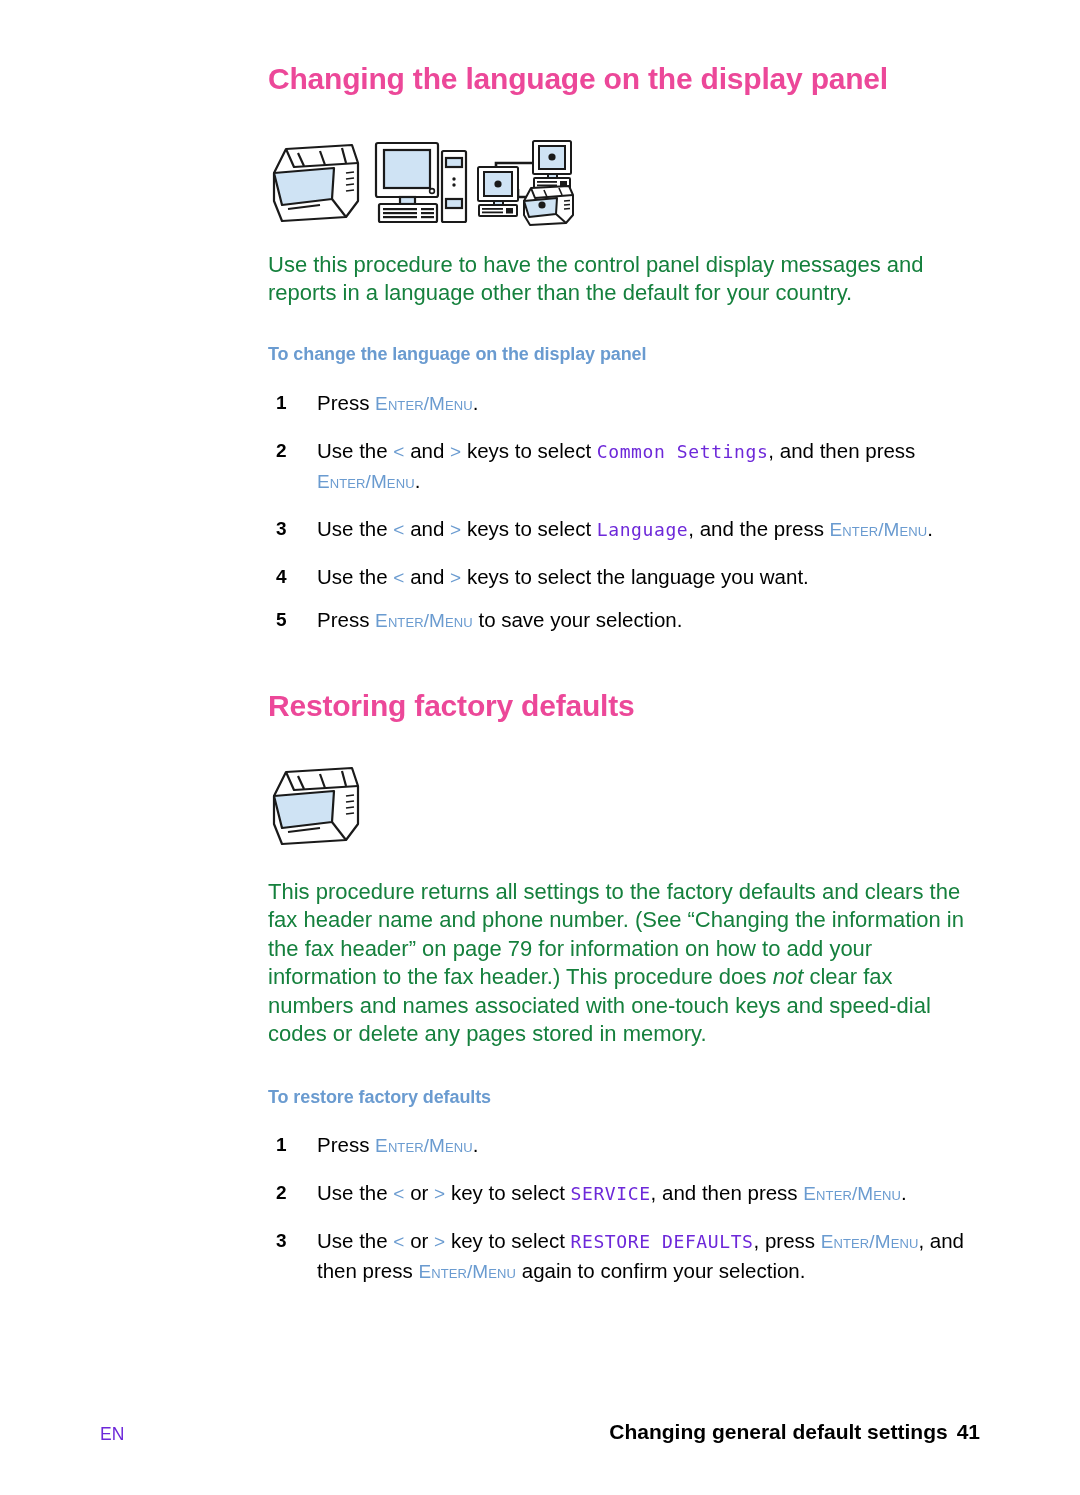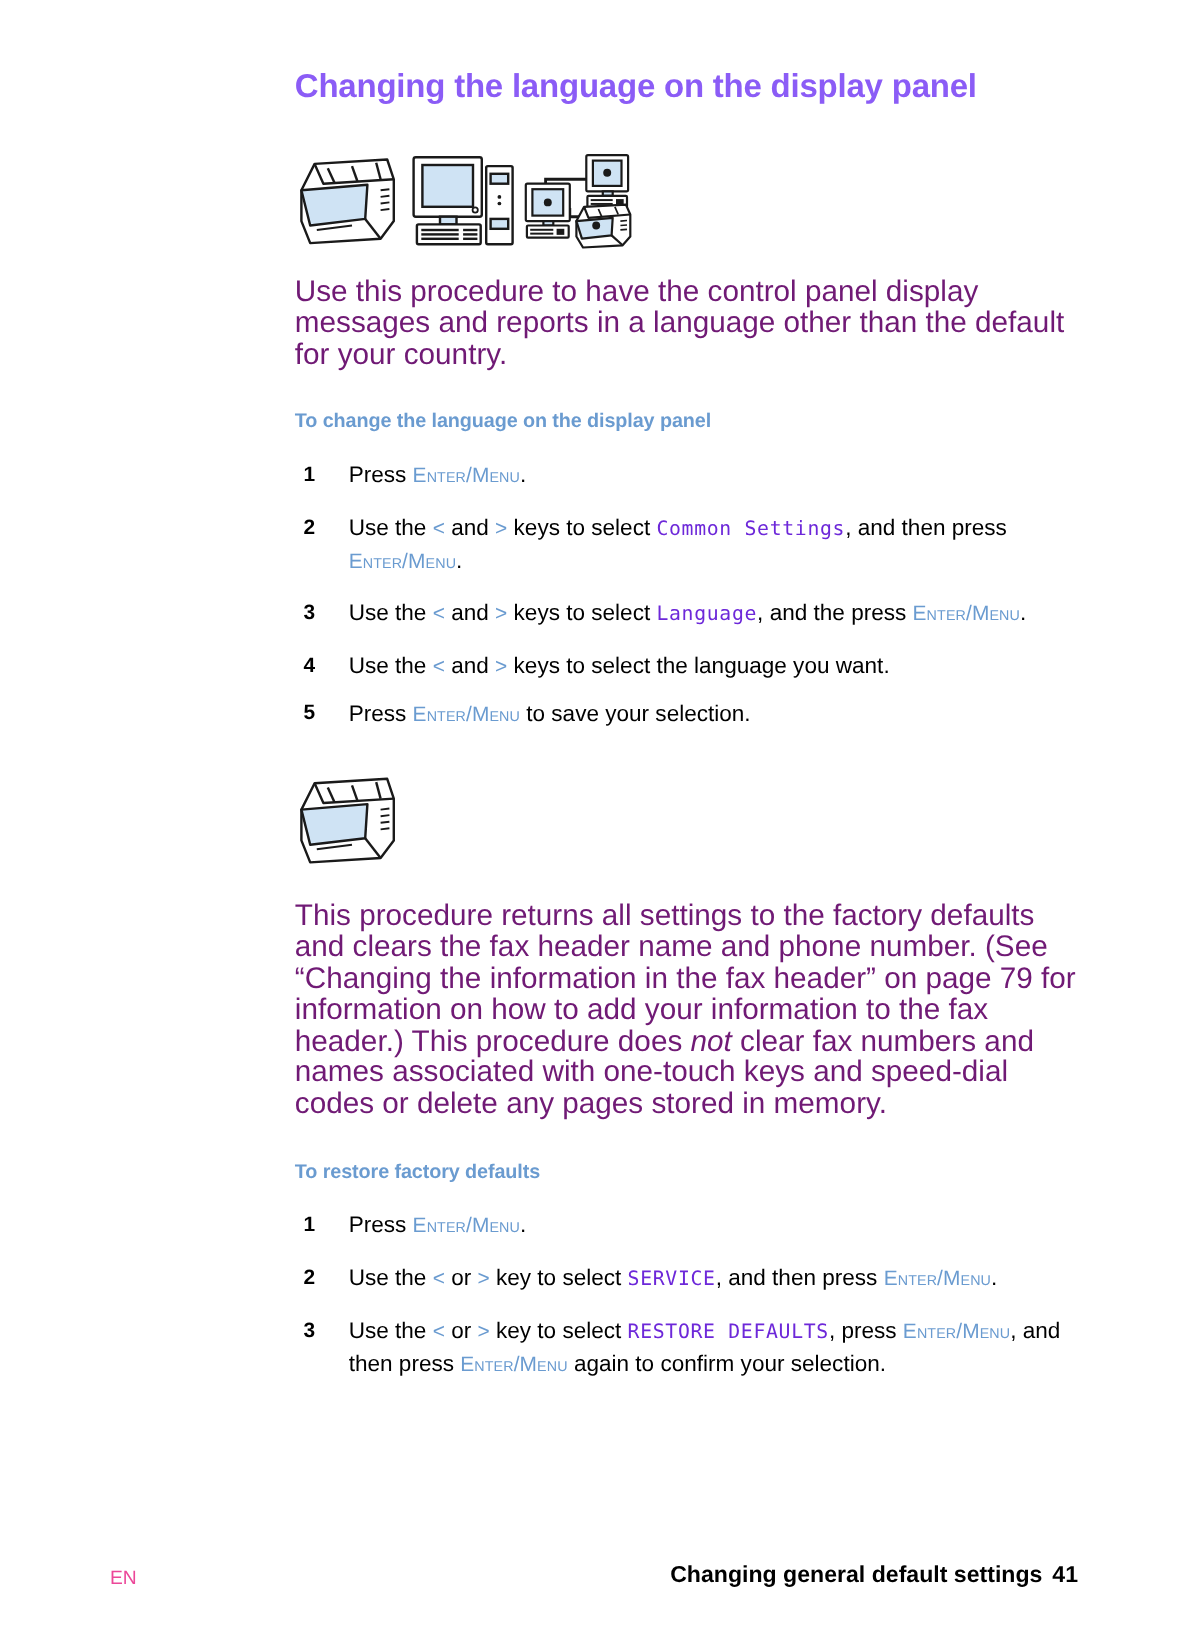--- a/index.html
+++ b/index.html
@@ -29,43 +29,43 @@
     position: absolute;
     left: 268px;
     top: 62px;
     width: 712px;
   }
 
   
   h1.h-major {
     font-size: 30px;
     font-weight: bold;
-    color: #8b5cf6;
+    color: #ec4899;
     margin: 0;
     letter-spacing: -0.2px;
     line-height: 1.15;
   }
   .h-major.second {
     margin-top: 0;
   }
   h2.h-minor {
     font-size: 18px;
     font-weight: bold;
     color: #6a9bd0;
     margin: 0;
     letter-spacing: -0.1px;
     line-height: 1.2;
   }
 
   
   p.body {
-    font-size: 27px;
+    font-size: 22px;
     line-height: 28.5px;
     margin: 0;
-    color: #701a75;
+    color: #15803d;
   }
   .it { font-style: italic; }
 
   
   .steps {
     margin: 0;
     padding: 0;
     list-style: none;
   }
   .step {
@@ -121,21 +121,21 @@
     left: 0;
     right: 0;
     bottom: 0;
     height: 95px;
   }
   .footer .en {
     position: absolute;
     left: 100px;
     top: 24px;
     font-size: 17.5px;
-    color: #ec4899;
+    color: #6d28d9;
   }
   .footer .crumb {
     position: absolute;
     right: 100px;
     top: 20px;
     font-size: 21px;
     font-weight: bold;
     color: #000;
     white-space: nowrap;
   }
@@ -275,20 +275,21 @@
       <li class="step" style="margin-top:18px;">
         <span class="num">4</span>
         <span class="txt">Use the <span class="arrow">&lt;</span> and <span class="arrow">&gt;</span> keys to select the language you want.</span>
       </li>
       <li class="step" style="margin-top:11px;">
         <span class="num">5</span>
         <span class="txt">Press <span class="key">Enter/Menu</span> to save your selection.</span>
       </li>
     </ol>
 
+    <h1 class="h-major second" style="margin-top:54px;">Restoring factory defaults</h1>
 
     <div class="icon-strip" style="margin-top:38px; height:92px;">
       <span class="ic" style="left:0px; top:0px;">
         <svg width="96" height="88" viewBox="0 0 96 88">
           <g fill="none" stroke="#1a1a1a" stroke-width="2.2" stroke-linejoin="round">
             <path d="M6 34 L18 10 L84 6 L90 24 L90 62 L78 78 L14 82 L6 62 Z" fill="#ffffff"></path>
             <path d="M6 34 L66 29 L64 60 L14 66 Z" fill="#cfe3f4" stroke="none"></path>
             <path d="M6 34 L66 29 L64 60 L14 66 Z"></path>
             <path d="M18 10 L26 28 L90 24"></path>
             <path d="M30 14 L36 27"></path>

